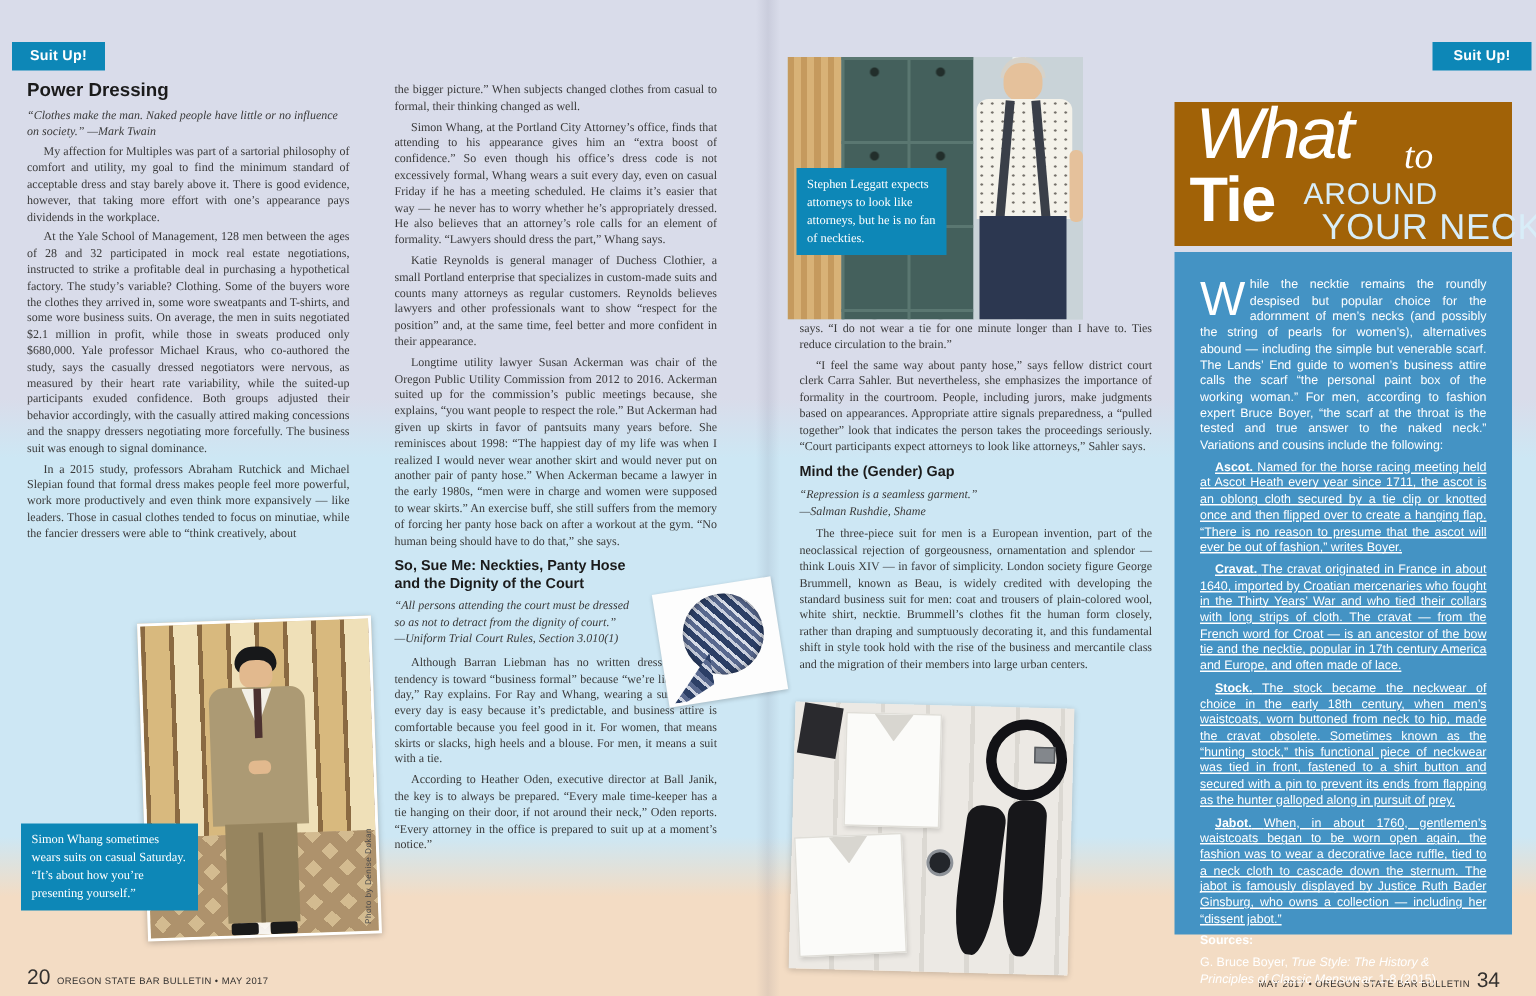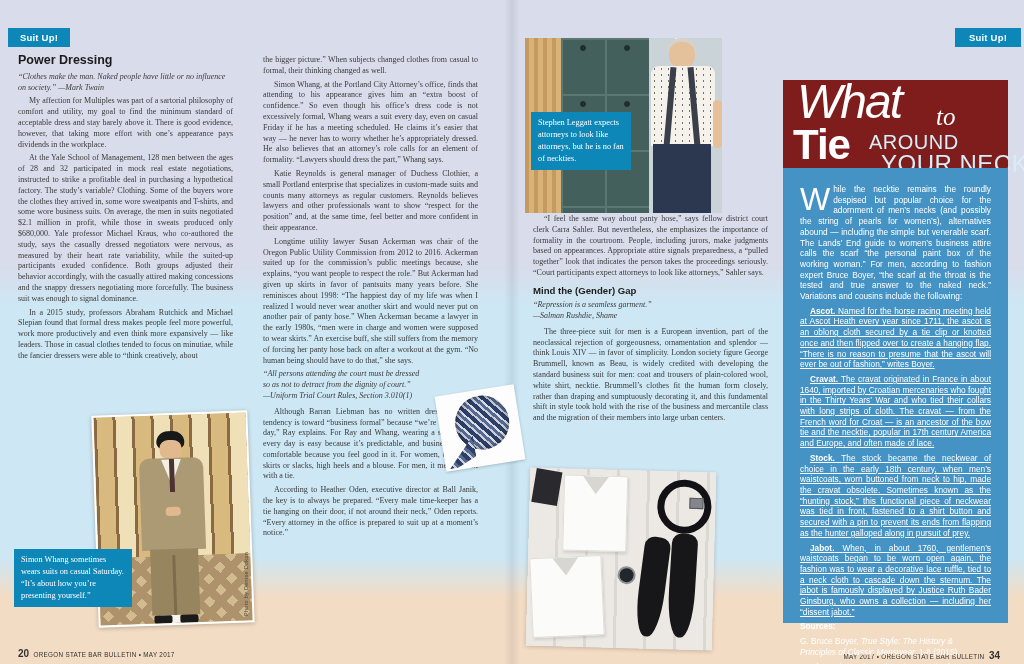--- a/index.html
+++ b/index.html
@@ -39,27 +39,27 @@
   
   .caption{position:absolute;background:#0d87b7;color:#fff;font-size:8.3px;line-height:12px;
       padding:5px 7px;font-family:"Liberation Serif",serif;z-index:6;}
   .cap-leggatt{left:531px;top:112px;width:86px;}
   .cap-whang{left:14px;top:549px;width:104px;}
   .vcredit{position:absolute;font:5.5px "Liberation Sans",sans-serif;color:#4a4a4a;
       writing-mode:vertical-rl;transform:rotate(180deg);letter-spacing:.3px;z-index:6;}
 
   
   .footer{position:absolute;font-family:"Liberation Sans",sans-serif;color:#33312f;}
-  .footer .pageno{font-weight:700;font-size:10px;margin-top:28px;}
+  .footer .pageno{font-weight:400;font-size:14px;margin-top:28px;}
   .footer .ft{font-size:6.3px;letter-spacing:.3px;}
   .footer-left{left:18px;top:643px;}
   .footer-right{right:24px;top:645px;text-align:right;}
 
   
-  .sb-header{position:absolute;left:783px;top:80px;width:225px;height:96px;background:#7f1d1d;z-index:3;}
+  .sb-header{position:absolute;left:783px;top:68px;width:225px;height:96px;background:#a16207;z-index:3;}
   .sb-header span{position:absolute;color:#fff;font-family:"Liberation Sans",sans-serif;white-space:nowrap;}
   .t-what{left:14px;top:-2px;font-size:48px;font-style:italic;letter-spacing:-2px;line-height:1;}
   .t-to{left:153px;top:24px;font-size:25px;font-style:italic;font-family:"Liberation Serif",serif !important;line-height:1;}
   .t-tie{left:10px;top:44px;font-size:42px;font-weight:700;letter-spacing:-1px;line-height:1;}
   .t-around{left:86px;top:52px;font-size:20px;color:#d8edf8 !important;letter-spacing:.5px;line-height:1;}
   .t-yourneck{left:98px;top:72px;font-size:24px;color:#d8edf8 !important;letter-spacing:.5px;line-height:1;}
   .sb-body{position:absolute;left:783px;top:168px;width:225px;height:455px;background:#4493c4;
       color:#fff;z-index:3;padding:16px 17px;box-sizing:border-box;
       font-family:"Liberation Sans",sans-serif;font-size:8.3px;line-height:10.7px;text-align:justify;}
   .sb-body p{margin:0 0 4px;}
@@ -160,27 +160,29 @@
   <p>My affection for Multiples was part of a sartorial philosophy of comfort and utility, my goal to find the minimum standard of acceptable dress and stay barely above it. There is good evidence, however, that taking more effort with one’s appearance pays dividends in the workplace.</p>
   <p>At the Yale School of Management, 128 men between the ages of 28 and 32 participated in mock real estate negotiations, instructed to strike a profitable deal in purchasing a hypothetical factory. The study’s variable? Clothing. Some of the buyers wore the clothes they arrived in, some wore sweatpants and T-shirts, and some wore business suits. On average, the men in suits negotiated $2.1 million in profit, while those in sweats produced only $680,000. Yale professor Michael Kraus, who co-authored the study, says the casually dressed negotiators were nervous, as measured by their heart rate variability, while the suited-up participants exuded confidence. Both groups adjusted their behavior accordingly, with the casually attired making concessions and the snappy dressers negotiating more forcefully. The business suit was enough to signal dominance.</p>
   <p>In a 2015 study, professors Abraham Rutchick and Michael Slepian found that formal dress makes people feel more powerful, work more productively and even think more expansively — like leaders. Those in casual clothes tended to focus on minutiae, while the fancier dressers were able to “think creatively, about</p>
 </div>
 
 <div class="col" id="col2">
   <p class="flush">the bigger picture.” When subjects changed clothes from casual to formal, their thinking changed as well.</p>
   <p>Simon Whang, at the Portland City Attorney’s office, finds that attending to his appearance gives him an “extra boost of confidence.” So even though his office’s dress code is not excessively formal, Whang wears a suit every day, even on casual Friday if he has a meeting scheduled. He claims it’s easier that way — he never has to worry whether he’s appropriately dressed. He also believes that an attorney’s role calls for an element of formality. “Lawyers should dress the part,” Whang says.</p>
   <p>Katie Reynolds is general manager of Duchess Clothier, a small Portland enterprise that specializes in custom-made suits and counts many attorneys as regular customers. Reynolds believes lawyers and other professionals want to show “respect for the position” and, at the same time, feel better and more confident in their appearance.</p>
   <p>Longtime utility lawyer Susan Ackerman was chair of the Oregon Public Utility Commission from 2012 to 2016. Ackerman suited up for the commission’s public meetings because, she explains, “you want people to respect the role.” But Ackerman had given up skirts in favor of pantsuits many years before. She reminisces about 1998: “The happiest day of my life was when I realized I would never wear another skirt and would never put on another pair of panty hose.” When Ackerman became a lawyer in the early 1980s, “men were in charge and women were supposed to wear skirts.” An exercise buff, she still suffers from the memory of forcing her panty hose back on after a workout at the gym. “No human being should have to do that,” she says.</p>
+  <h2 class="section-title narrow">So, Sue Me: Neckties, Panty Hose and the Dignity of the Court</h2>
   <div class="quote narrow">“All persons attending the court must be dressed so as not to detract from the dignity of court.”</div>
   <div class="quote-attr narrow">—Uniform Trial Court Rules, Section 3.010(1)</div>
   <p>Although Barran Liebman has no written dress code, the tendency is toward “business formal” because “we’re litigating all day,” Ray explains. For Ray and Whang, wearing a suit to work every day is easy because it’s predictable, and business attire is comfortable because you feel good in it. For women, that means skirts or slacks, high heels and a blouse. For men, it means a suit with a tie.</p>
   <p>According to Heather Oden, executive director at Ball Janik, the key is to always be prepared. “Every male time-keeper has a tie hanging on their door, if not around their neck,” Oden reports. “Every attorney in the office is prepared to suit up at a moment’s notice.”</p>
 </div>
 
 <div class="col" id="col3">
+  <p class="flush">says. “I do not wear a tie for one minute longer than I have to. Ties reduce circulation to the brain.”</p>
   <p>“I feel the same way about panty hose,” says fellow district court clerk Carra Sahler. But nevertheless, she emphasizes the importance of formality in the courtroom. People, including jurors, make judgments based on appearances. Appropriate attire signals preparedness, a “pulled together” look that indicates the person takes the proceedings seriously. “Court participants expect attorneys to look like attorneys,” Sahler says.</p>
   <h2 class="section-title">Mind the (Gender) Gap</h2>
   <div class="quote">“Repression is a seamless garment.”</div>
   <div class="quote-attr">—Salman Rushdie, Shame</div>
   <p>The three-piece suit for men is a European invention, part of the neoclassical rejection of gorgeousness, ornamentation and splendor — think Louis XIV — in favor of simplicity. London society figure George Brummell, known as Beau, is widely credited with developing the standard business suit for men: coat and trousers of plain-colored wool, white shirt, necktie. Brummell’s clothes fit the human form closely, rather than draping and sumptuously decorating it, and this fundamental shift in style took hold with the rise of the business and mercantile class and the migration of their members into large urban centers.</p>
 </div>
 
 <div class="photo ph-leggatt">
   <div class="lg-wood"></div>
   <div class="lg-lockers"></div>

